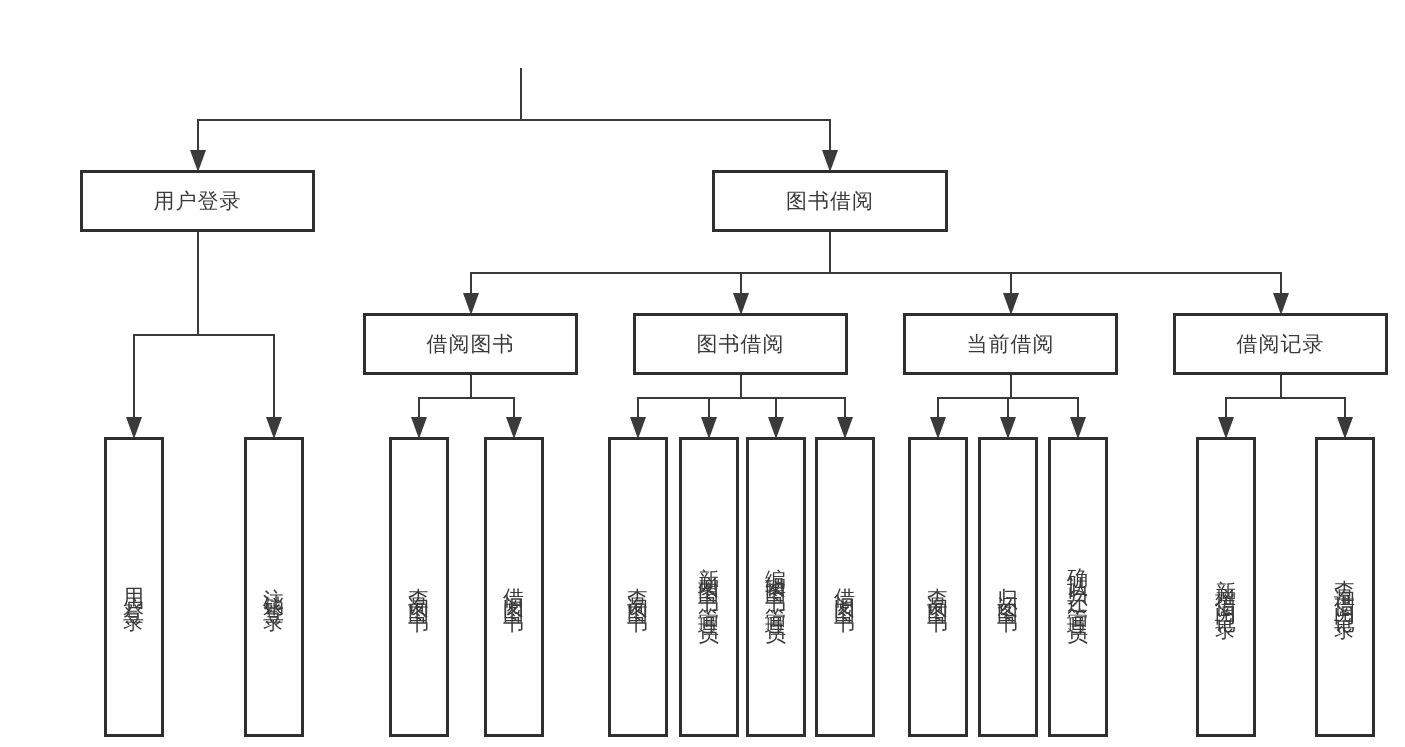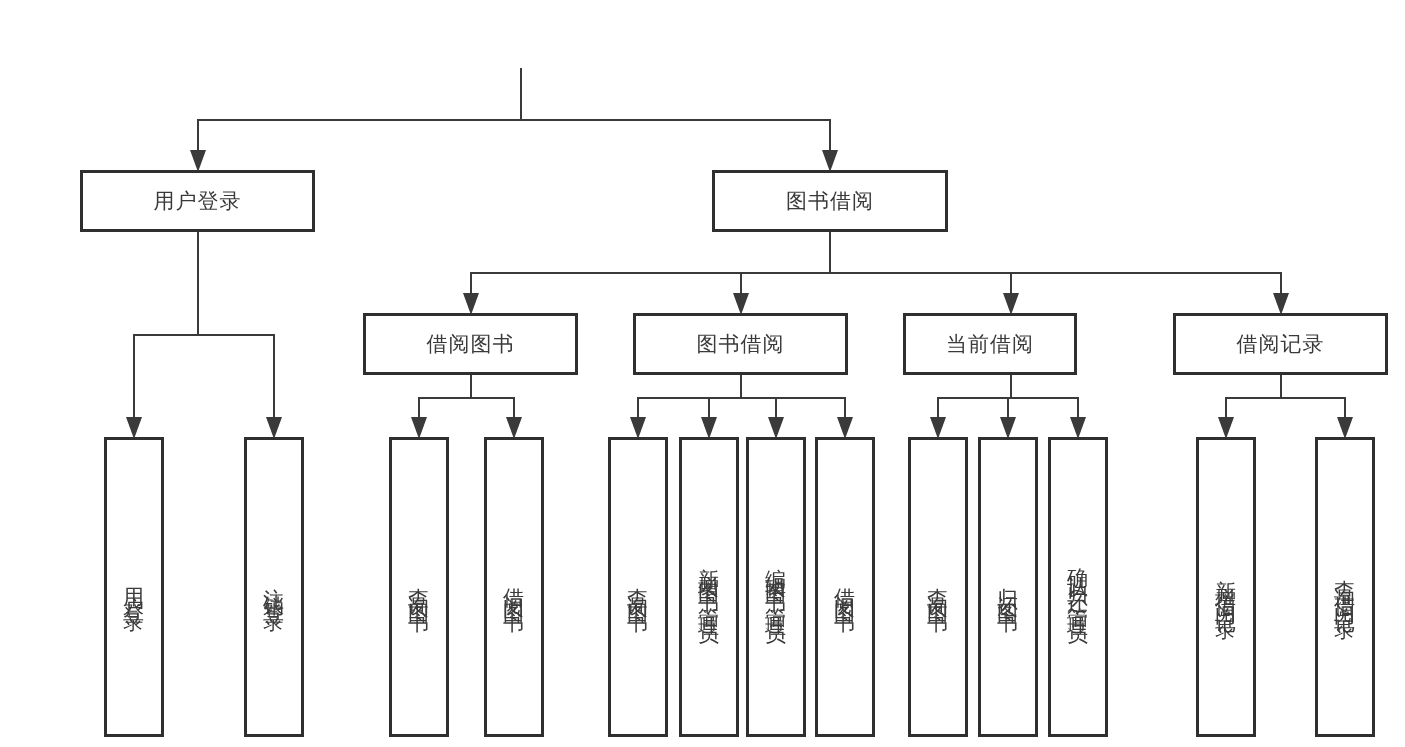--- a/index.html
+++ b/index.html
@@ -73,21 +73,21 @@
     </div>
     <div class="node" style="left: 712px; top: 170px; width: 236px; height: 62px;">
       <span>图书借阅</span>
     </div>
     <div class="node" style="left: 363px; top: 313px; width: 215px; height: 62px;">
       <span>借阅图书</span>
     </div>
     <div class="node" style="left: 633px; top: 313px; width: 215px; height: 62px;">
       <span>图书借阅</span>
     </div>
-    <div class="node" style="left: 903px; top: 313px; width: 174px; height: 62px; font-family: Liberation Serif, serif;">
+    <div class="node" style="left: 903px; top: 313px; width: 215px; height: 62px; font-family: Liberation Serif, serif;">
       <span>当前借阅</span>
     </div>
     <div class="node" style="left: 1173px; top: 313px; width: 215px; height: 62px;">
       <span>借阅记录</span>
     </div>
     <div class="node v" style="left: 104px; top: 437px; width: 60px; height: 300px;">
       <span>用户登录</span>
     </div>
     <div class="node v" style="left: 244px; top: 437px; width: 60px; height: 300px;">
       <span>注销登录</span>

